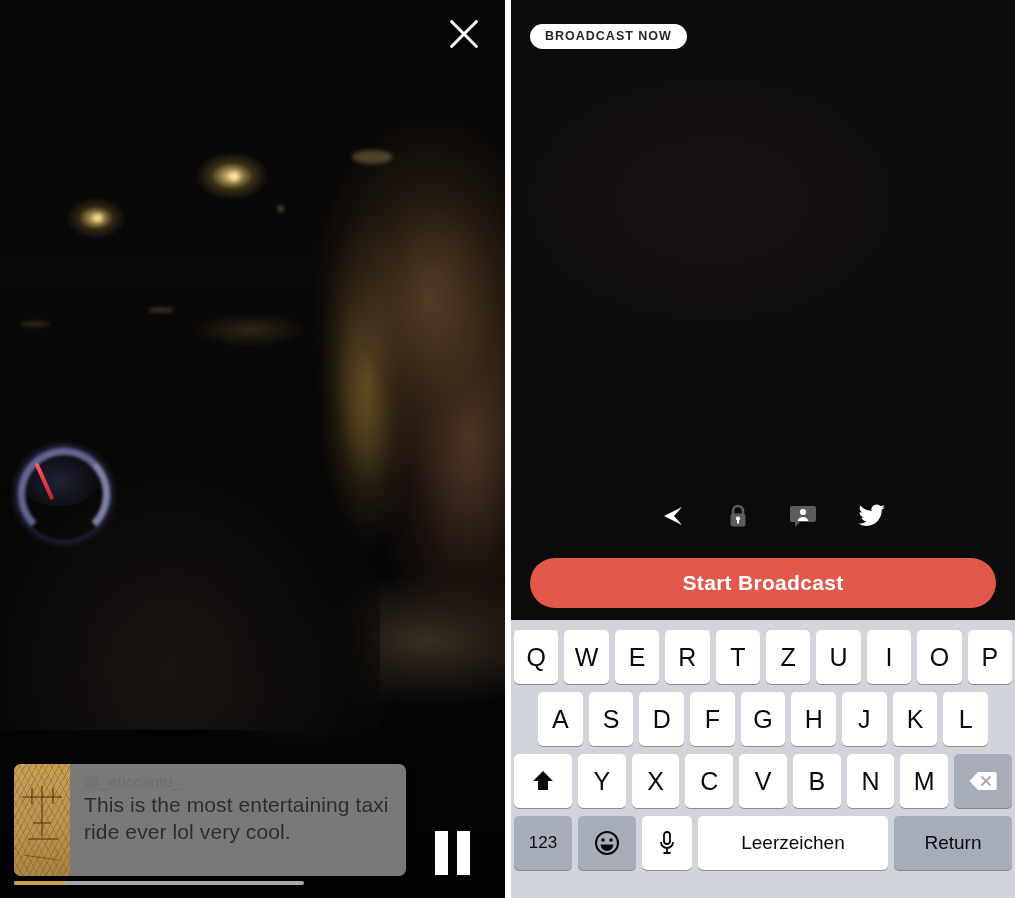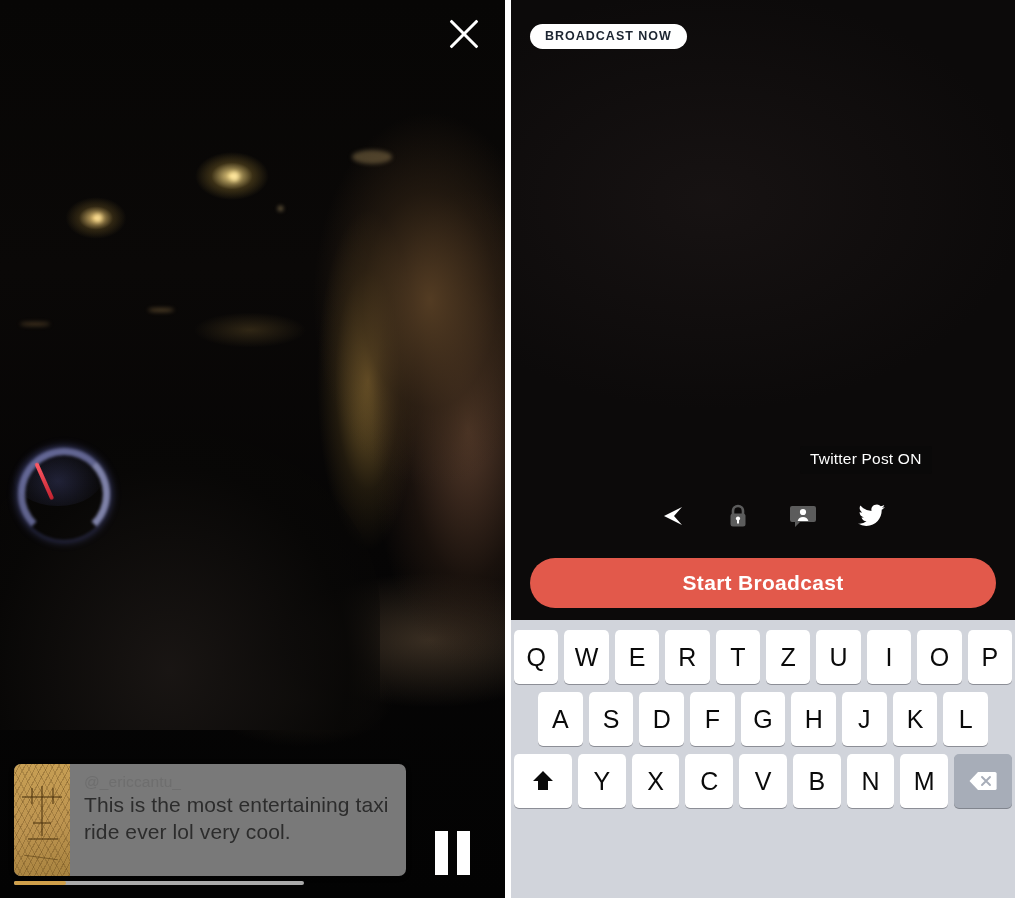--- a/index.html
+++ b/index.html
@@ -387,21 +387,20 @@
   <div class="right-panel">
     <div class="compose-area">
 
       <div class="broadcast-pill">BROADCAST NOW</div>
 
       <div class="close-right">
         <span class="x-glyph"></span>
       </div>
 
 
-      <div class="tooltip">Twitter Post ON</div>
 
       <div class="option-row">
         <div class="opt" style="left:140px;">
           <svg width="26" height="26" viewBox="0 0 26 26">
             <polygon points="4,13 22,4 14,13 22,22" fill="#ffffff"></polygon>
           </svg>
         </div>
         <div class="opt" style="left:205px;">
           <svg width="24" height="26" viewBox="0 0 24 26">
             <path d="M7 11 V8 a5 5 0 0 1 10 0 v3" stroke="#5c5c5c" stroke-width="2.6" fill="none"></path>
@@ -464,16 +463,36 @@
         <div class="key">B</div>
         <div class="key">N</div>
         <div class="key">M</div>
         <div class="key dark backspace">
           <svg width="30" height="22" viewBox="0 0 30 22">
             <path d="M10 2 H27 a1.6 1.6 0 0 1 1.6 1.6 v14.8 A1.6 1.6 0 0 1 27 20 H10 L1.5 11 Z" fill="#ffffff"></path>
             <path d="M14 7 L22 15 M22 7 L14 15" stroke="#a7adb8" stroke-width="1.9" stroke-linecap="round"></path>
           </svg>
         </div>
       </div>
+      <div class="kb-row r4">
+        <div class="key dark num123">123</div>
+        <div class="key dark emoji">
+          <svg width="26" height="26" viewBox="0 0 26 26">
+            <circle cx="13" cy="13" r="11" fill="none" stroke="#0a0a0a" stroke-width="2"></circle>
+            <circle cx="9" cy="10" r="1.8" fill="#0a0a0a"></circle>
+            <circle cx="17" cy="10" r="1.8" fill="#0a0a0a"></circle>
+            <path d="M6.5 14.5 h13 a6.5 6.5 0 0 1 -13 0 z" fill="#0a0a0a"></path>
+          </svg>
+        </div>
+        <div class="key mic">
+          <svg width="20" height="26" viewBox="0 0 20 26">
+            <rect x="7" y="2" width="6" height="12" rx="3" fill="none" stroke="#0a0a0a" stroke-width="1.8"></rect>
+            <path d="M4 12 a6 6 0 0 0 12 0" fill="none" stroke="#0a0a0a" stroke-width="1.8"></path>
+            <path d="M10 18 v5 M6.5 23 h7" stroke="#0a0a0a" stroke-width="1.8"></path>
+          </svg>
+        </div>
+        <div class="key space">Leerzeichen</div>
+        <div class="key dark return">Return</div>
+      </div>
     </div>
   </div>
 
 </div>
 
 </body></html>

